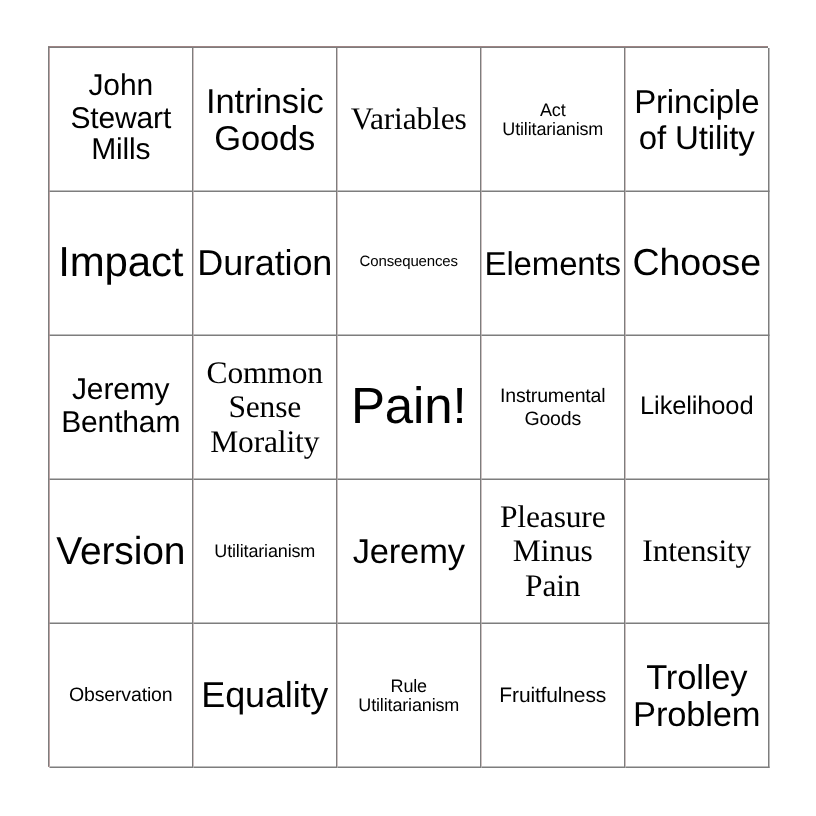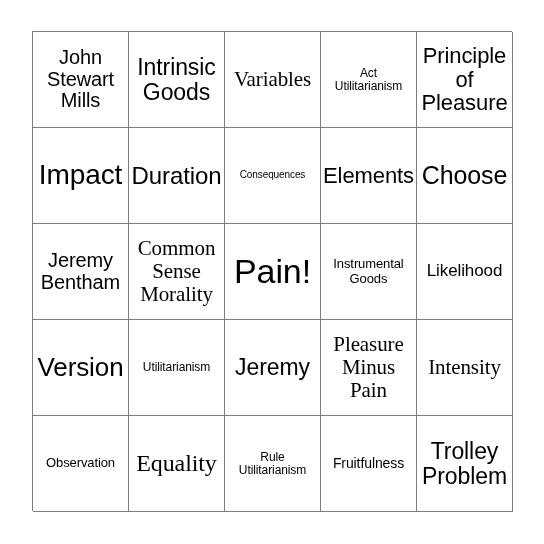--- a/index.html
+++ b/index.html
@@ -78,21 +78,21 @@
     </div>
     <div class="bingo-cell fs-m2" style="border-right-color: rgb(125, 125, 125); border-bottom-color: rgb(125, 125, 125);">
       <span class="cell-text" style="color: rgb(0, 0, 0);">Variables</span>
     </div>
     <div class="bingo-cell fs-xs" style="border-right-color: rgb(125, 125, 125); border-bottom-color: rgb(125, 125, 125);">
       <span class="cell-text" style="color: rgb(0, 0, 0);">Act
 Utilitarianism</span>
     </div>
     <div class="bingo-cell fs-m3" style="border-right-color: rgb(125, 125, 125); border-bottom-color: rgb(125, 125, 125);">
       <span class="cell-text" style="color: rgb(0, 0, 0);">Principle
-of Pleasure</span>
+of Utility</span>
     </div>
     <div class="bingo-cell fs-xl2" style="border-right-color: rgb(125, 125, 125); border-bottom-color: rgb(125, 125, 125);">
       <span class="cell-text" style="color: rgb(0, 0, 0);">Impact</span>
     </div>
     <div class="bingo-cell fs-l2" style="border-right-color: rgb(125, 125, 125); border-bottom-color: rgb(125, 125, 125);">
       <span class="cell-text" style="color: rgb(0, 0, 0);">Duration</span>
     </div>
     <div class="bingo-cell fs-xxs" style="border-right-color: rgb(125, 125, 125); border-bottom-color: rgb(125, 125, 125);">
       <span class="cell-text" style="color: rgb(0, 0, 0);">Consequences</span>
     </div>
@@ -134,21 +134,21 @@
       <span class="cell-text" style="color: rgb(0, 0, 0);">Pleasure
 Minus
 Pain</span>
     </div>
     <div class="bingo-cell fs-m2" style="border-right-color: rgb(125, 125, 125); border-bottom-color: rgb(125, 125, 125);">
       <span class="cell-text" style="color: rgb(0, 0, 0);">Intensity</span>
     </div>
     <div class="bingo-cell fs-xs2" style="border-right-color: rgb(125, 125, 125); border-bottom-color: rgb(125, 125, 125);">
       <span class="cell-text" style="color: rgb(0, 0, 0);">Observation</span>
     </div>
-    <div class="bingo-cell fs-l2" style="border-right-color: rgb(125, 125, 125); border-bottom-color: rgb(125, 125, 125); font-family: Liberation Serif, serif;">
+    <div class="bingo-cell fs-l2" style="border-right-color: rgb(125, 125, 125); border-bottom-color: rgb(125, 125, 125);">
       <span class="cell-text" style="color: rgb(0, 0, 0);">Equality</span>
     </div>
     <div class="bingo-cell fs-xs" style="border-right-color: rgb(125, 125, 125); border-bottom-color: rgb(125, 125, 125);">
       <span class="cell-text" style="color: rgb(0, 0, 0);">Rule
 Utilitarianism</span>
     </div>
     <div class="bingo-cell fs-s" style="border-right-color: rgb(125, 125, 125); border-bottom-color: rgb(125, 125, 125);">
       <span class="cell-text" style="color: rgb(0, 0, 0);">Fruitfulness</span>
     </div>
     <div class="bingo-cell fs-l" style="border-right-color: rgb(125, 125, 125); border-bottom-color: rgb(125, 125, 125);">

